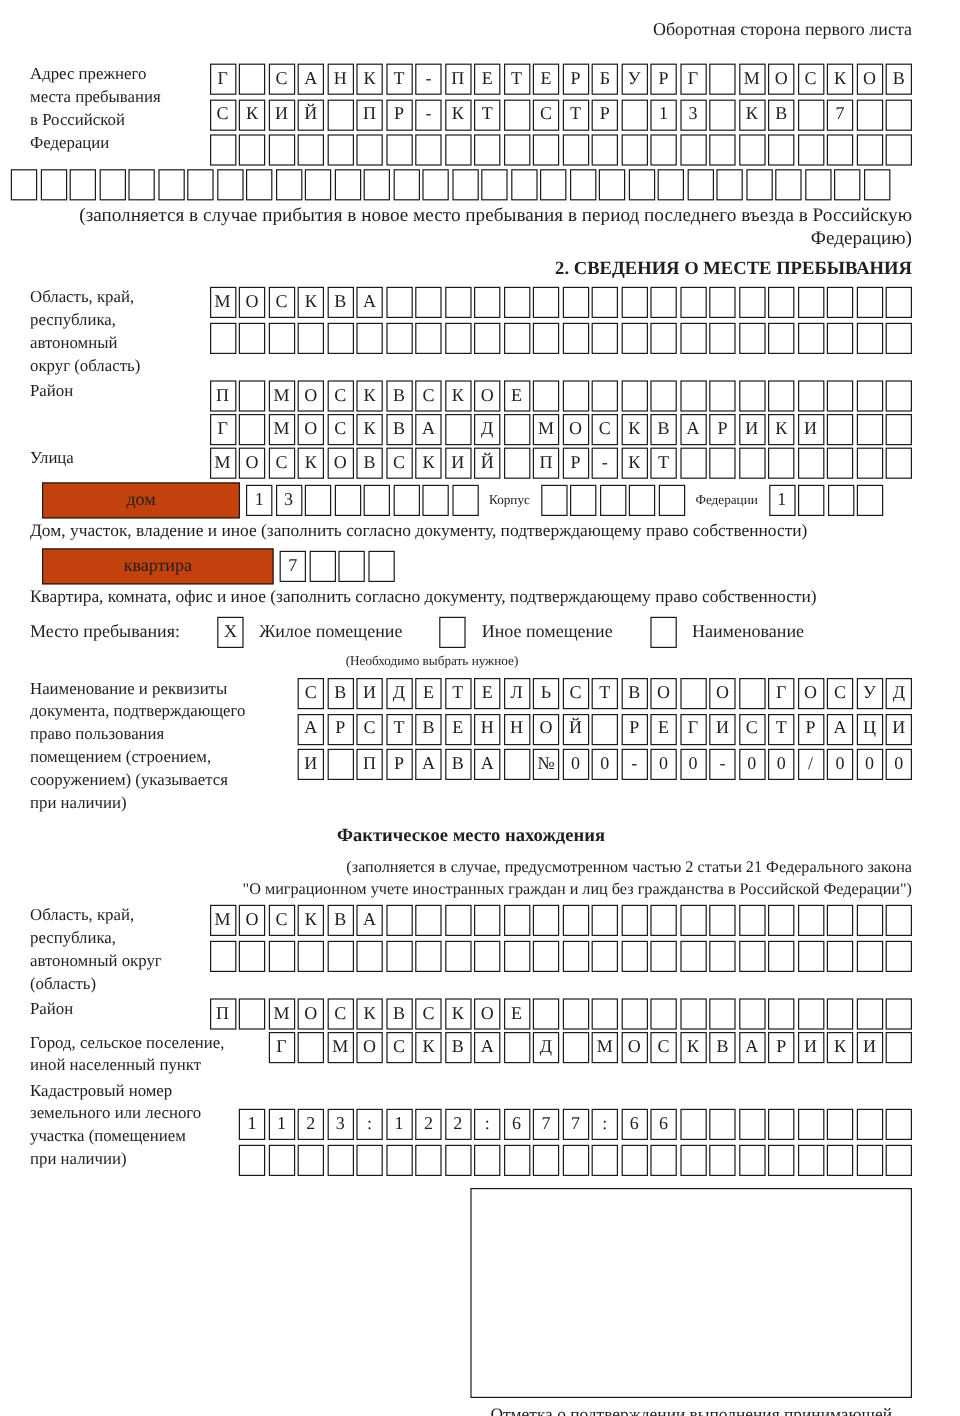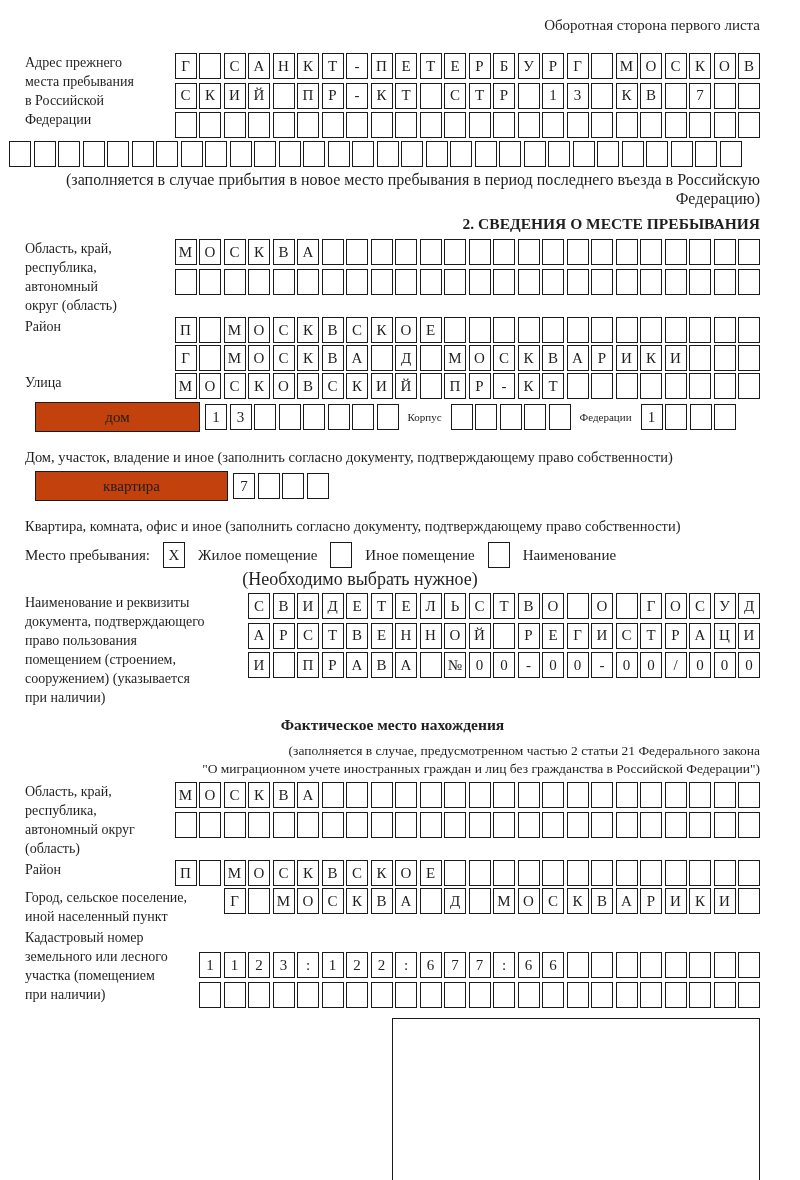--- a/index.html
+++ b/index.html
@@ -24,24 +24,24 @@
   .center-note{text-align:right;font-size:16px;margin:3px 0 4px 0;}
   .section-title{text-align:right;font-weight:bold;font-size:15.5px;margin:6px 0 6px 0;}
   .house-row{display:flex;align-items:center;gap:5px;margin:3px 0 2px 10px;}
   .label-rect{
     box-sizing:border-box;border:1.6px solid #1b1b1b;height:30px;
     display:flex;align-items:center;justify-content:center;font-size:15px;background:#c2410c;
   }
   .rect-dom{width:165px;}
   .rect-kv{width:193px;}
   .inline-label{font-size:11px;padding:0 4px;white-space:nowrap;}
-  .row-note{font-size:14.5px;margin:16px 0 4px 0;}
-  .stay-row{display:flex;align-items:center;gap:13px;font-size:15px;margin:6px 0 2px 0;}
+  .row-note{font-size:14.5px;margin:2px 0 4px 0;}
+  .stay-row{display:flex;align-items:center;gap:31px;font-size:15px;margin:6px 0 2px 0;}
   .stay-opt{display:flex;align-items:center;gap:13px;}
-  .choose-note{margin-left:170px;width:330px;text-align:center;font-size:18px;margin-top:2px;margin-bottom:4px;}
+  .choose-note{margin-left:170px;width:330px;text-align:center;font-size:11px;margin-top:2px;margin-bottom:4px;}
   .sub-title{text-align:center;font-weight:bold;font-size:15.5px;margin:8px 0 8px 0;}
   .sub-note{text-align:right;font-size:13.5px;line-height:18px;white-space:pre-line;margin-bottom:4px;}
   .cad-rows{margin-top:24px;}
   .mark-wrap{margin-left:auto;width:368px;margin-top:10px;}
   .mark-box{box-sizing:border-box;height:175px;border:1.6px solid #1b1b1b;background:#fff;}
   .mark-caption{text-align:center;font-size:14.5px;line-height:19px;white-space:pre-line;margin-top:5px;}
 </style>
 </head>
 <body>
 

